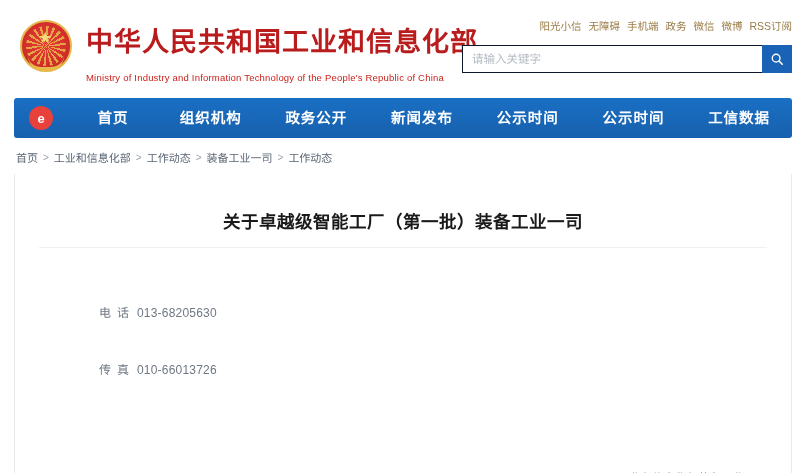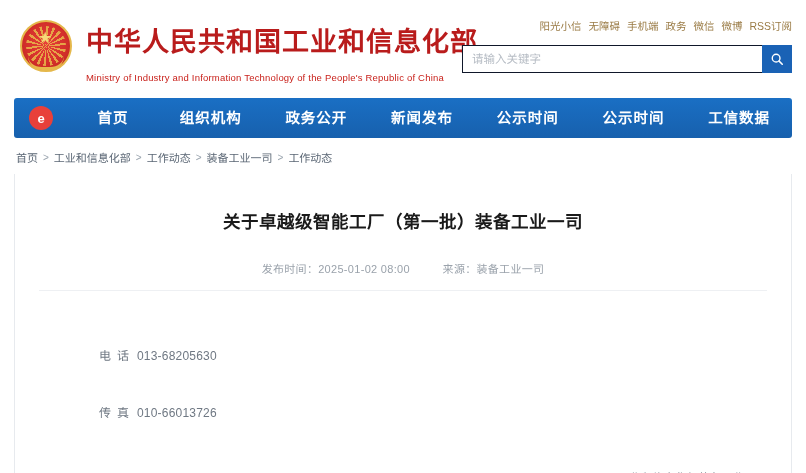--- a/index.html
+++ b/index.html
@@ -250,25 +250,20 @@
     <a>工作动态</a>
     <span class="sep">&gt;</span>
     <a>装备工业一司</a>
     <span class="sep">&gt;</span>
     <a>工作动态</a>
   </div>
 
   <div class="card">
     <div class="art-title">关于卓越级智能工厂（第一批）装备工业一司</div>
 
-    <div class="art-meta">
-      <span>发布时间：</span><span>2025-01-02 08:00</span>
-      <span class="gap"></span>
-      <span>来源：</span><span>装备工业一司</span>
-    </div>
 
     <div class="divider"></div>
 
     <div class="art-body">
 
 
       <div class="kv noindent">
         <span class="k">电话</span>
         <span class="v">013-68205630</span>
       </div>

